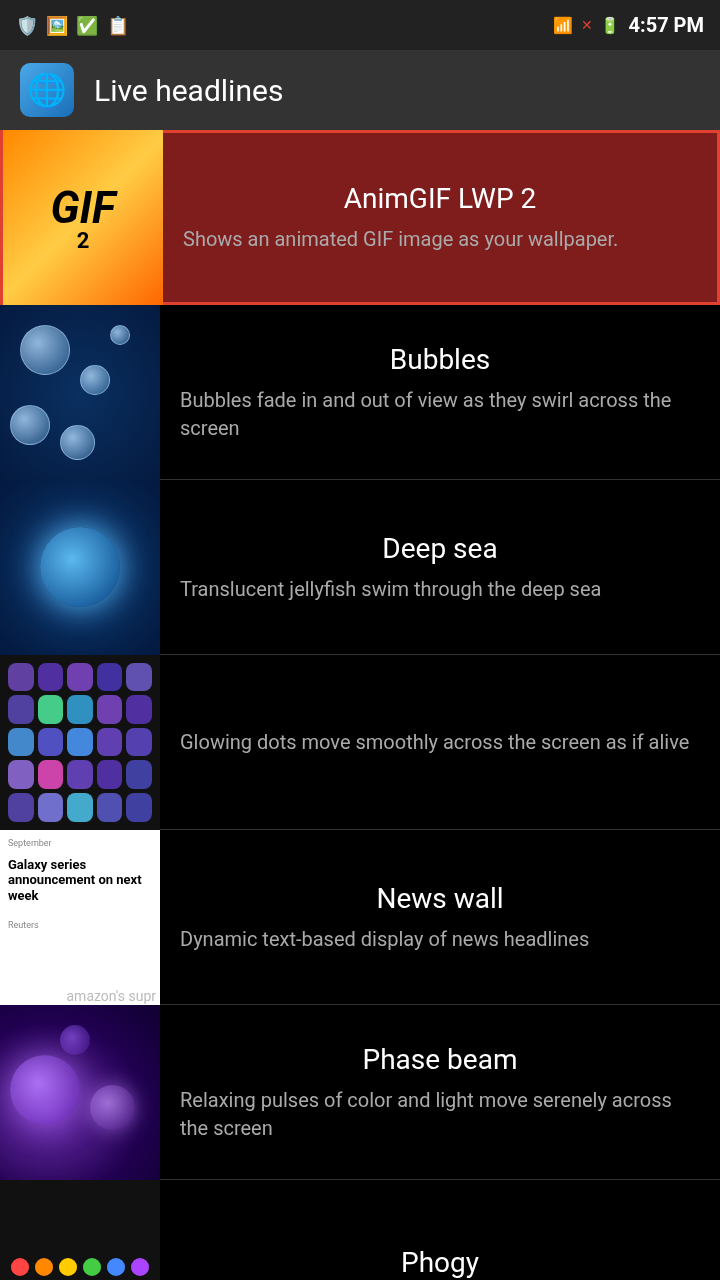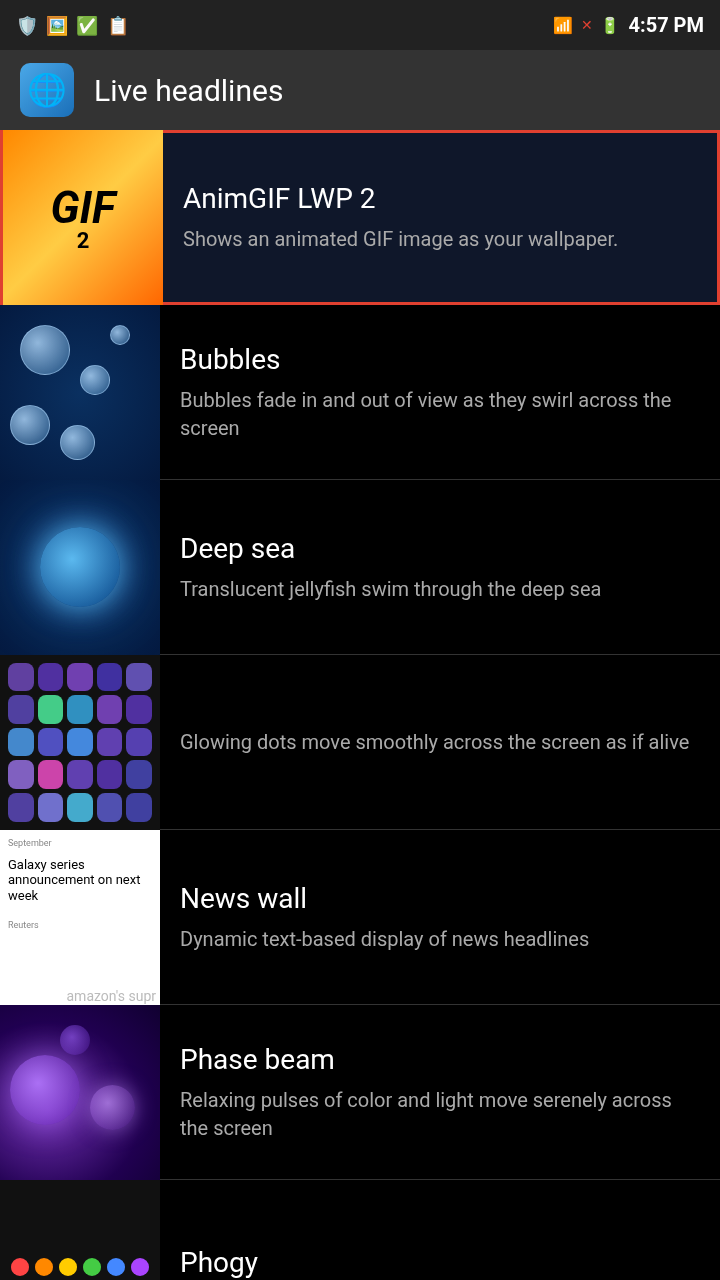--- a/index.html
+++ b/index.html
@@ -78,40 +78,41 @@
       width: 720px;
       height: 175px;
       border-bottom: 1px solid #333;
       background: #000;
       cursor: pointer;
       position: relative;
     }
 
     .wallpaper-item.selected {
       border: 3px solid #e04030;
-      background: #0f172a;
+      background: #7f1d1d;
     }
 
     .wallpaper-thumb {
       width: 160px;
       height: 175px;
       flex-shrink: 0;
       overflow: hidden;
     }
 
     .wallpaper-info {
       flex: 1;
       padding: 18px 20px;
     }
 
     .wallpaper-name {
       font-size: 28px;
       color: #fff;
       margin-bottom: 10px;
       font-weight: normal;
+      text-align: center;
     }
 
     .wallpaper-desc {
       font-size: 20px;
       color: #aaa;
       line-height: 1.4;
     }
 
     
     .thumb-gif {
@@ -187,21 +188,21 @@
       width: 160px;
       height: 175px;
       background: #fff;
       padding: 8px;
       overflow: hidden;
       font-size: 11px;
       color: #000;
       position: relative;
     }
     .news-headline {
-      font-weight: normal;
+      font-weight: bold;
       font-size: 13px;
       margin-bottom: 4px;
       line-height: 1.2;
     }
     .news-source {
       font-size: 9px;
       color: #888;
       margin-top: 17px;
     }
     .news-bg-text {

